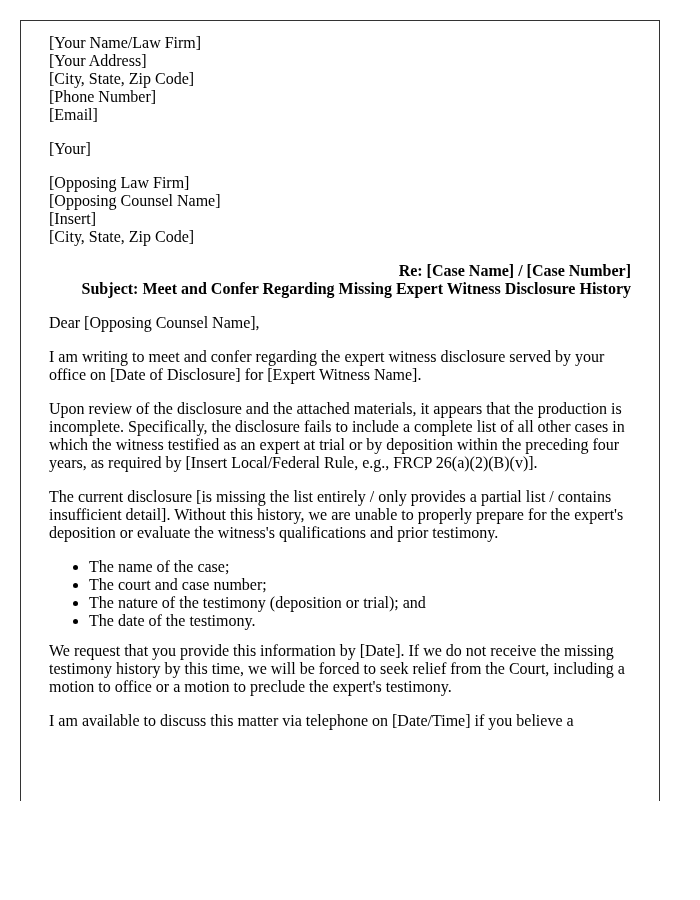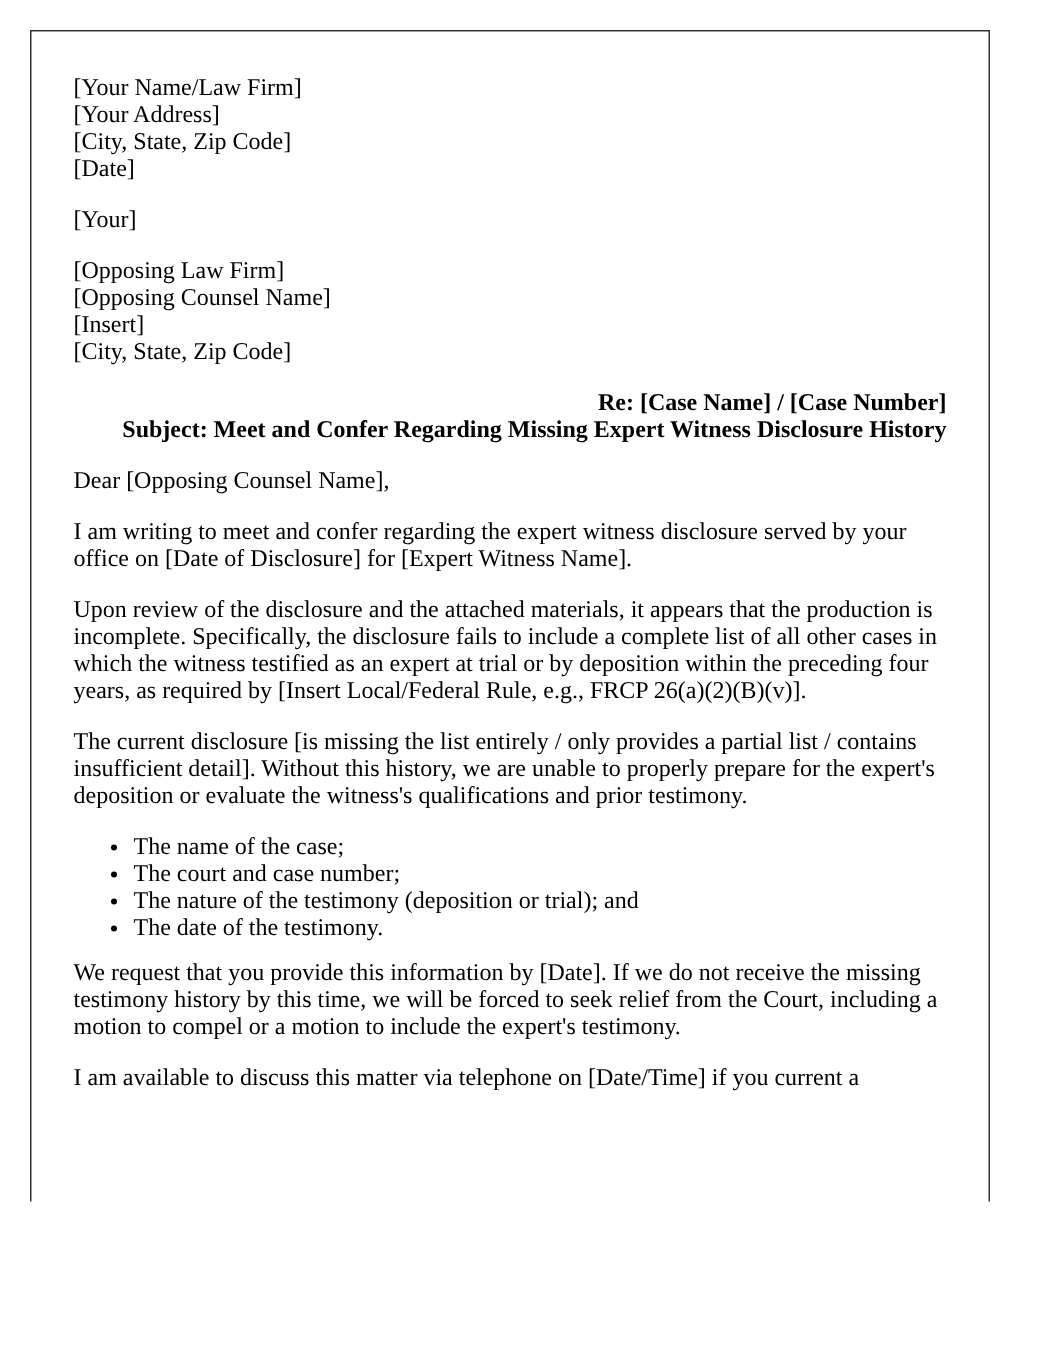--- a/index.html
+++ b/index.html
@@ -19,21 +19,21 @@
   }
   .page {
     position: absolute;
     left: 20px;
     top: 20px;
     width: 640px;
     height: 781px;
     border: 1px solid #333333;
     border-bottom: none;
     box-sizing: border-box;
-    padding: 29px 28px 0 28px;
+    padding: 13px 28px 0 28px;
     overflow: hidden;
     background: #ffffff;
   }
   .block {
     margin: 0 0 16px 0;
   }
   .line {
     display: block;
   }
   .bold {
@@ -54,21 +54,22 @@
 </style>
 </head>
 <body>
 
 <div class="page">
 
   <div class="block">
     <span class="line">[Your Name/Law Firm]</span>
     <span class="line">[Your Address]</span>
     <span class="line">[City, State, Zip Code]</span>
-    <span class="line">[Date]</span>
+    <span class="line">[Phone Number]</span>
+    <span class="line">[Email]</span>
   </div>
 
   <div class="block">
     <span class="line">[Your]</span>
   </div>
 
   <div class="block">
     <span class="line">[Opposing Law Firm]</span>
     <span class="line">[Opposing Counsel Name]</span>
     <span class="line">[Insert]</span>
@@ -86,16 +87,16 @@
   <p>Upon review of the disclosure and the attached materials, it appears that the production is incomplete. Specifically, the disclosure fails to include a complete list of all other cases in which the witness testified as an expert at trial or by deposition within the preceding four years, as required by [Insert Local/Federal Rule, e.g., FRCP 26(a)(2)(B)(v)].</p>
   <p>The current disclosure [is missing the list entirely / only provides a partial list / contains insufficient detail]. Without this history, we are unable to properly prepare for the expert's deposition or evaluate the witness's qualifications and prior testimony.</p>
 
   <ul>
     <li>The name of the case;</li>
     <li>The court and case number;</li>
     <li>The nature of the testimony (deposition or trial); and</li>
     <li>The date of the testimony.</li>
   </ul>
 
-  <p>We request that you provide this information by [Date]. If we do not receive the missing testimony history by this time, we will be forced to seek relief from the Court, including a motion to compel or a motion to include the expert's testimony.</p>
-  <p>I am available to discuss this matter via telephone on [Date/Time] if you current a</p>
+  <p>We request that you provide this information by [Date]. If we do not receive the missing testimony history by this time, we will be forced to seek relief from the Court, including a motion to office or a motion to preclude the expert's testimony.</p>
+  <p>I am available to discuss this matter via telephone on [Date/Time] if you believe a</p>
 
 </div>
 
 </body></html>

